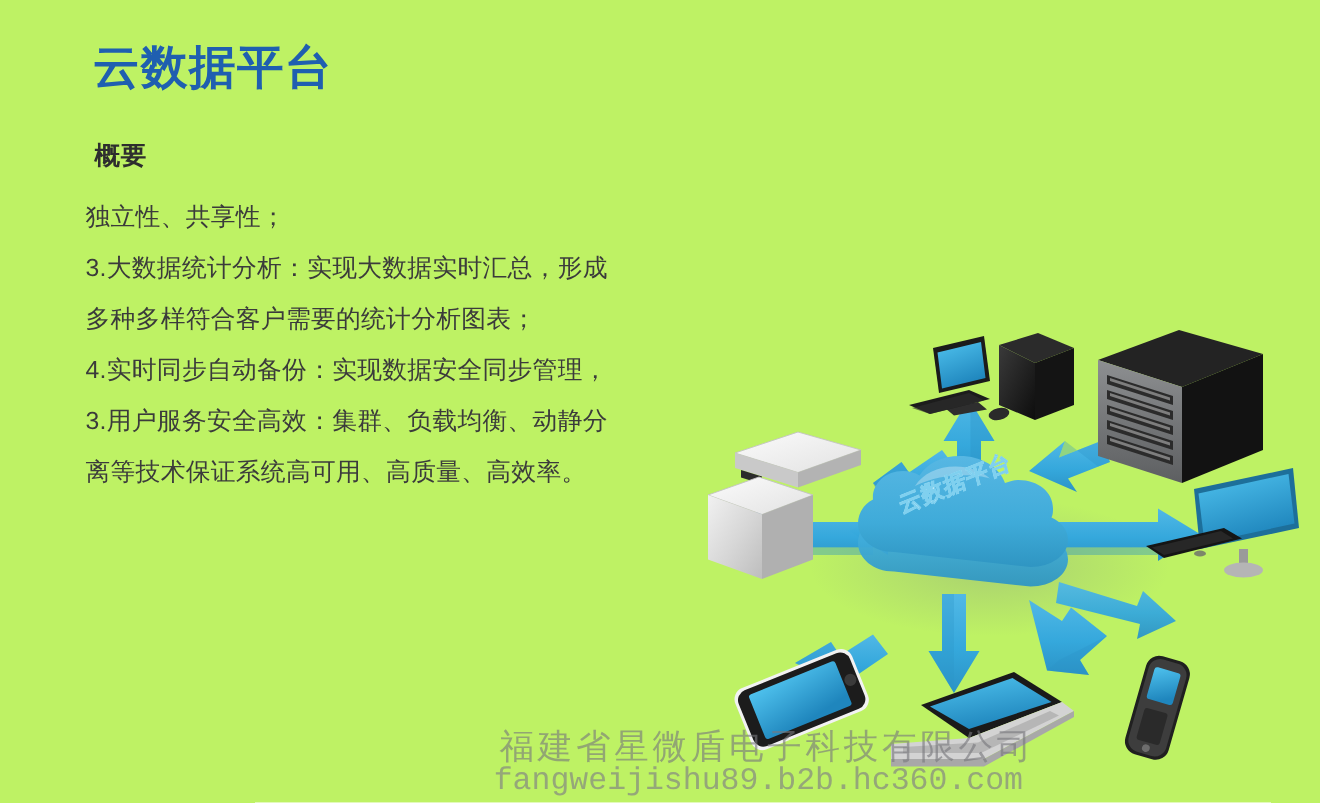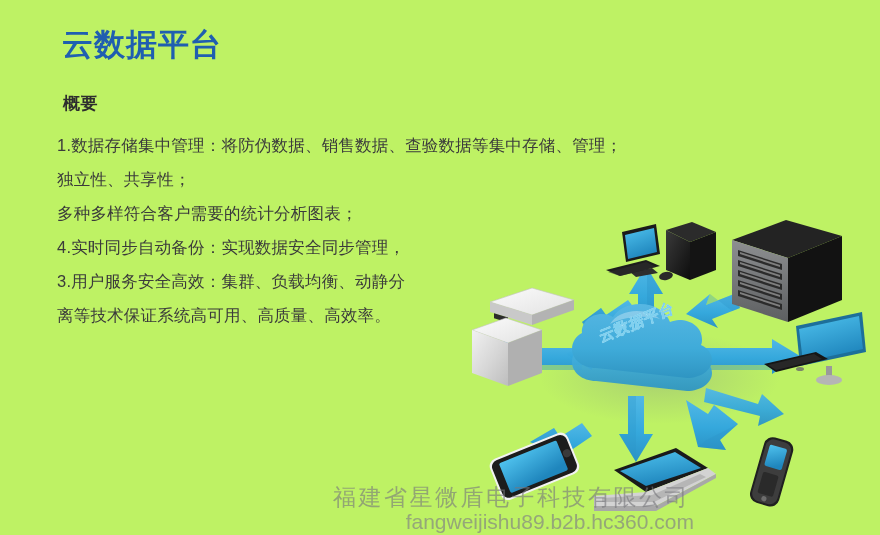--- a/index.html
+++ b/index.html
@@ -82,40 +82,41 @@
     position: absolute;
     right: 18px;
     top: 0px;
     font-size: 23px;
     color: rgba(120,120,124,0.62);
     letter-spacing: 2.5px;
     white-space: nowrap;
   }
   #watermark-url {
     position: absolute;
-    right: 14px;
+    right: 26px;
     top: 28px;
     font-size: 21px;
     color: rgba(128,128,132,0.66);
     letter-spacing: 0px;
     white-space: nowrap;
+    font-family: Liberation Mono, monospace;
   }
 </style>
 </head>
 <body>
 
 <div id="page">
 
   <div id="page-title">云数据平台</div>
 
   <div id="section-heading">概要</div>
 
   <div id="bullet-list">
-    <div class="bullet-line">1.数据存储集中管理：将防伪数据、销售数据、查验数据等集中存储、管理；</div>
     <div class="bullet-line">独立性、共享性；</div>
+    <div class="bullet-line">3.大数据统计分析：实现大数据实时汇总，形成</div>
     <div class="bullet-line">多种多样符合客户需要的统计分析图表；</div>
     <div class="bullet-line">4.实时同步自动备份：实现数据安全同步管理，</div>
     <div class="bullet-line">3.用户服务安全高效：集群、负载均衡、动静分</div>
     <div class="bullet-line">离等技术保证系统高可用、高质量、高效率。</div>
   </div>
 
   <div id="diagram">
     <svg width="410" height="317" viewBox="0 0 410 317" xmlns="http://www.w3.org/2000/svg">
       <defs>
         <linearGradient id="gArrow" x1="0" y1="0" x2="0" y2="1">

